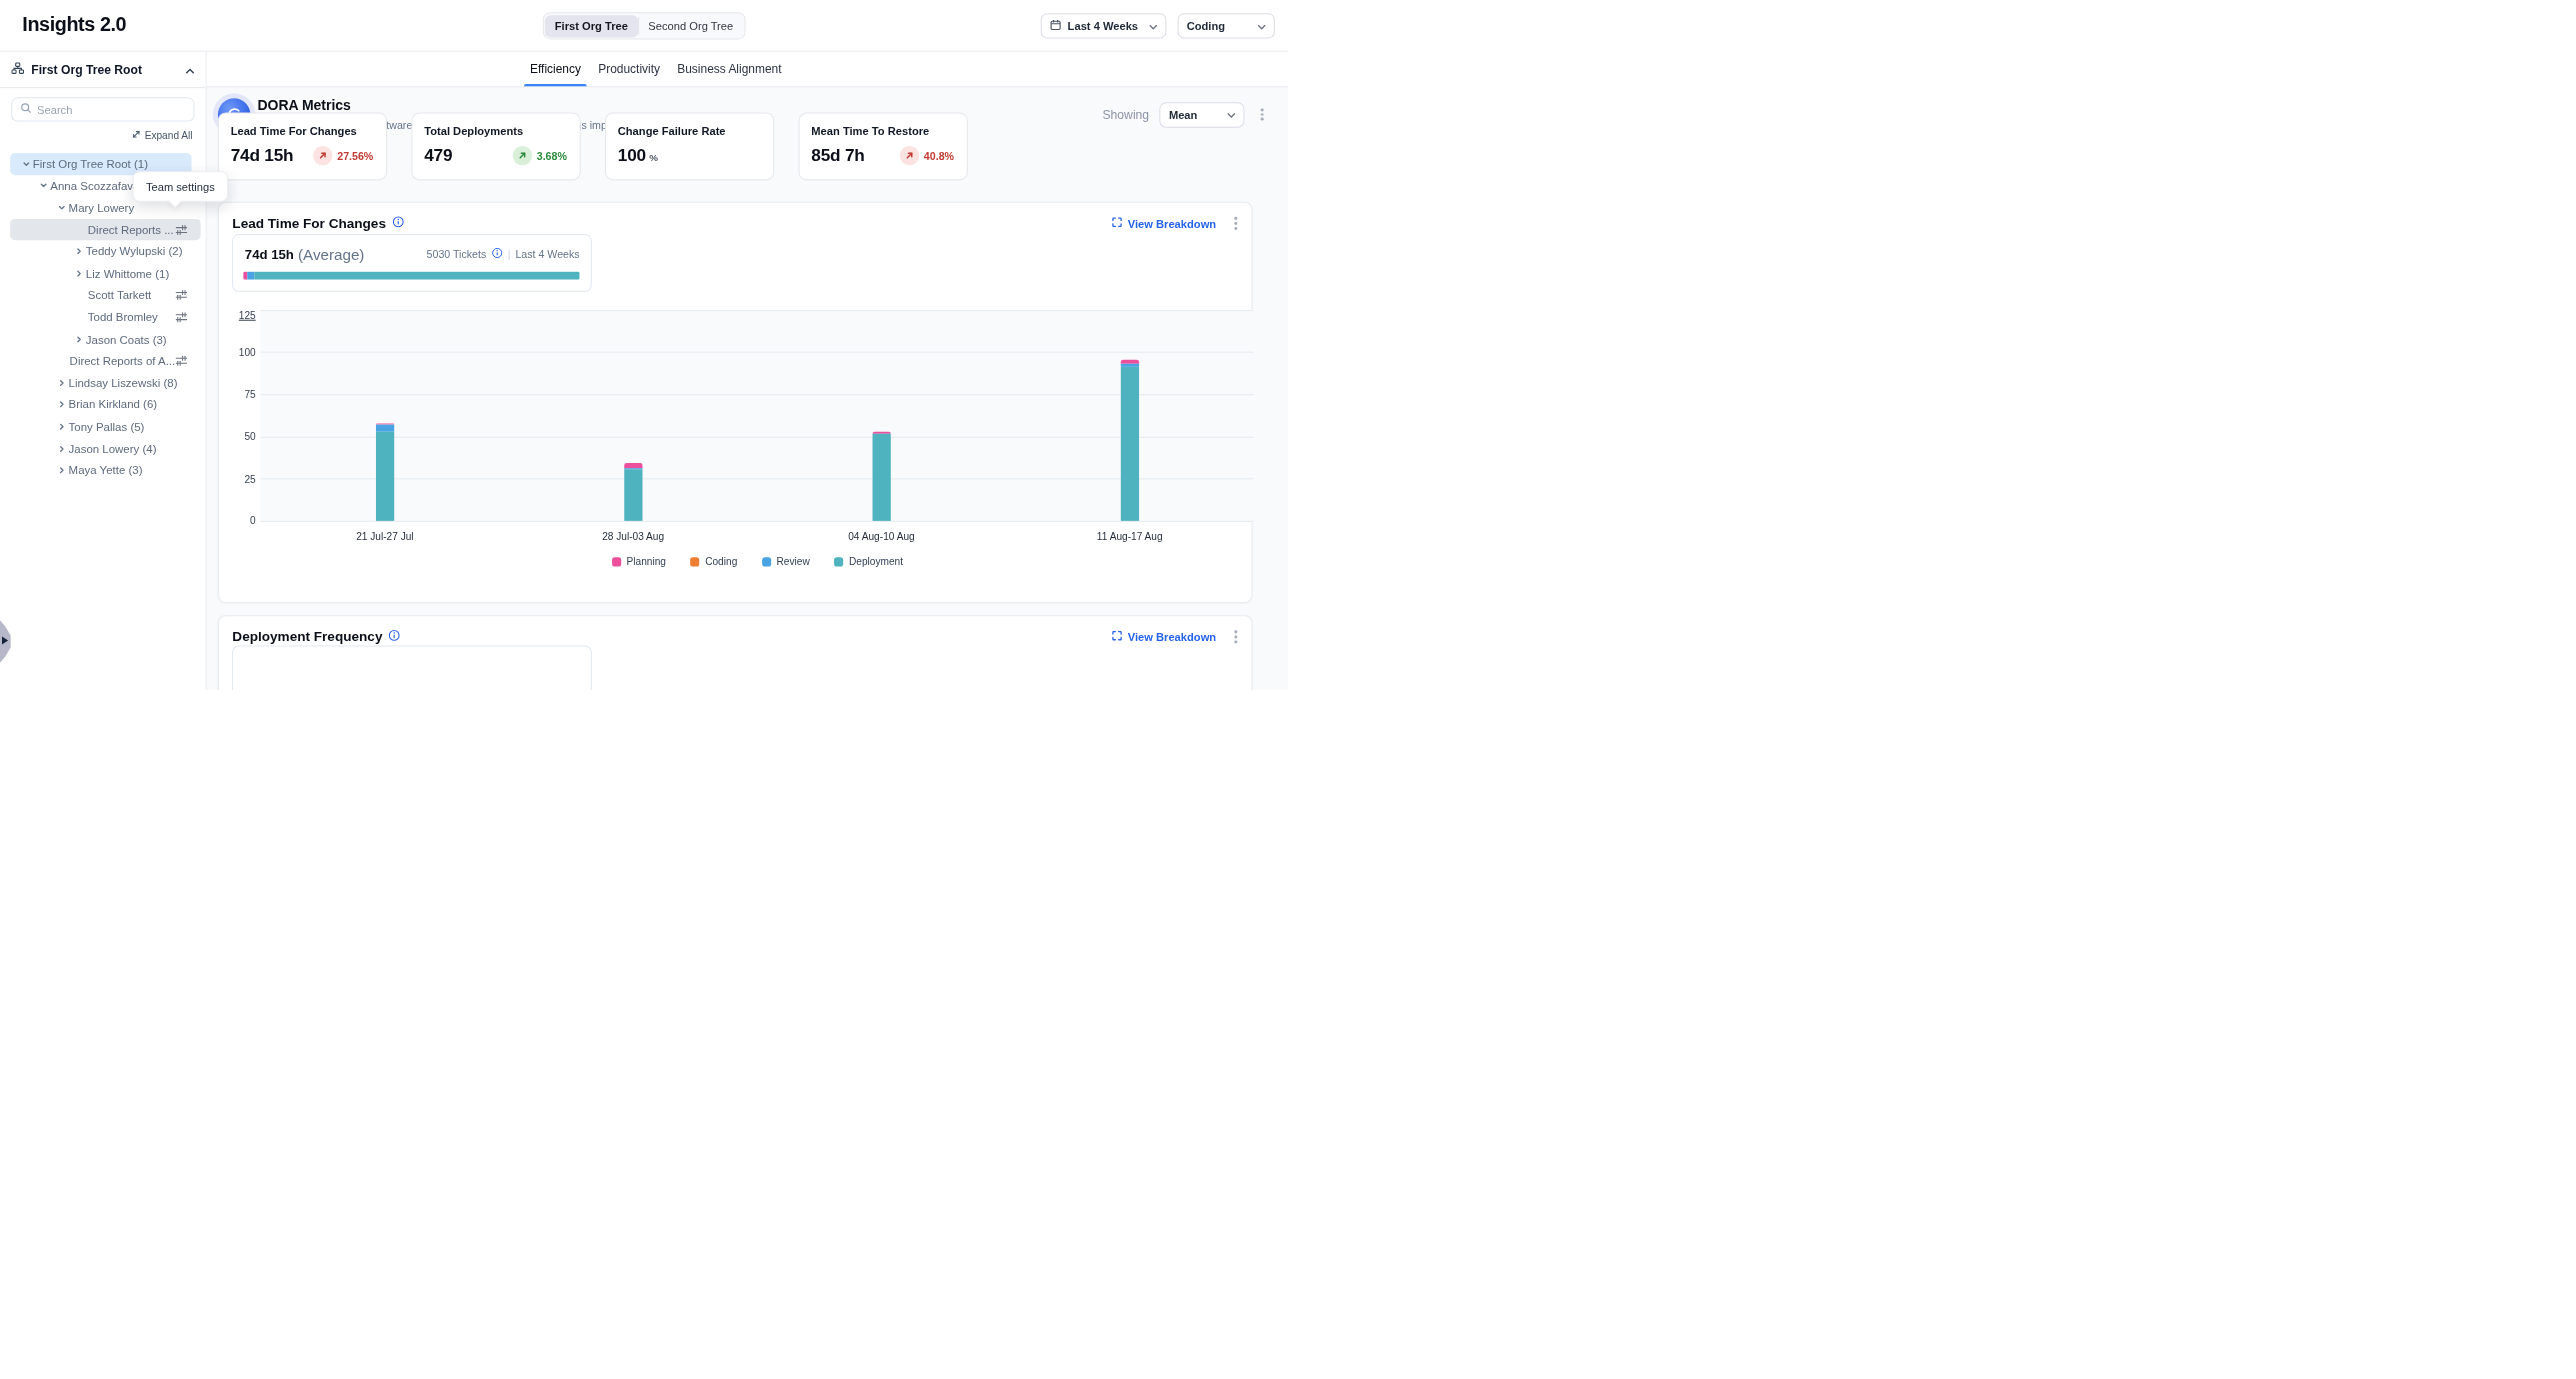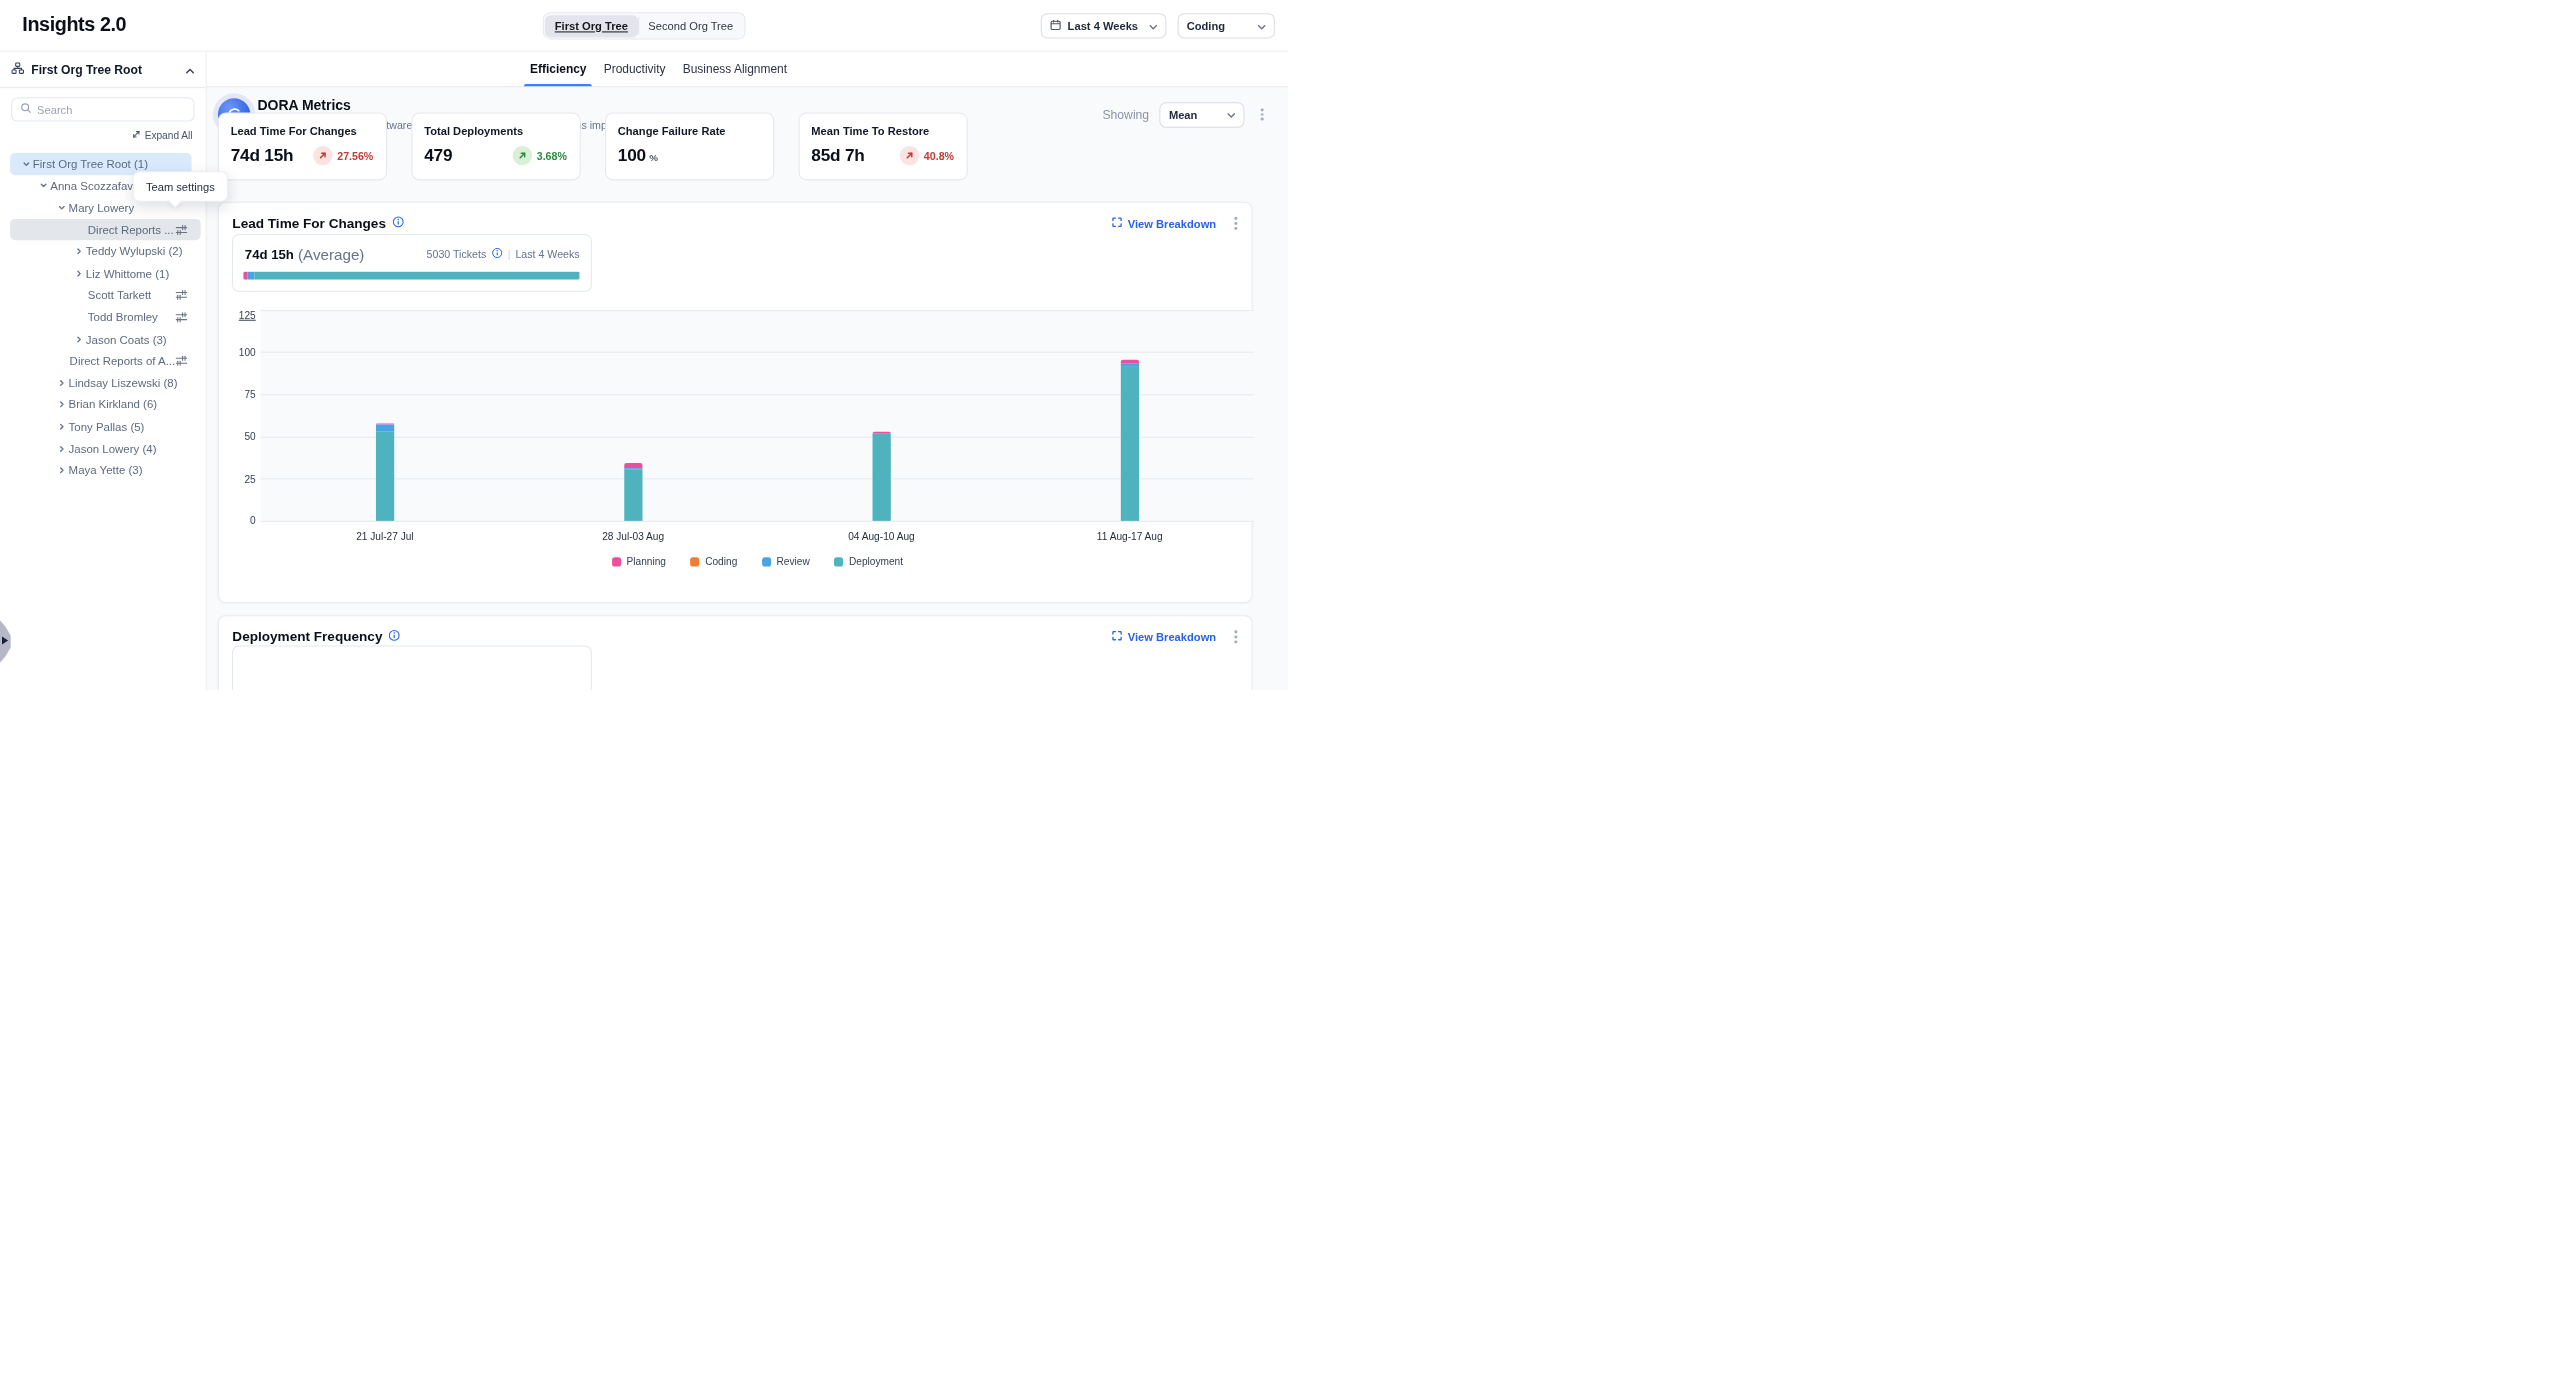--- a/index.html
+++ b/index.html
@@ -14,21 +14,21 @@
   
   .topbar { position:absolute; left:0; top:0; width:1271px; height:51px; background:#fff;
     border-bottom:0.8px solid #e5e7eb; }
   .app-title { position:absolute; left:22px; top:13px; font-size:19.5px; font-weight:800;
     letter-spacing:-0.4px; color:#0b0f19; }
   .org-toggle { position:absolute; left:50%; transform:translateX(-50%); top:12px; height:27px;
     display:flex; align-items:center; background:#f8f9fc; border:0.8px solid #e6e7ec;
     border-radius:7.3px; padding:1.6px; }
   .org-toggle .tg { height:22px; display:flex; align-items:center; padding:0 9.7px;
     font-size:11px; color:#303642; border-radius:5.7px; cursor:pointer; white-space:nowrap; }
-  .org-toggle .tg.active { background:#e4e4ee; font-weight:700; color:#16181d;text-decoration:underline; }
+  .org-toggle .tg.active { background:#e4e4ee; font-weight:700; color:#16181d; }
   .org-toggle .sep { width:0.8px; height:17px; background:#e3e5ea; }
   .top-controls { position:absolute; right:13px; top:13px; display:flex; gap:11.3px; }
   .select { height:25px; background:#fff; border:0.8px solid #dcdbe8; border-radius:6.5px;
     display:flex; align-items:center; padding:0 8px; gap:6.5px; font-size:11px;
     font-weight:600; color:#1f2937; }
   .select .grow { flex:1; }
   .sel-period { width:124px; }
   .sel-granularity { width:96px; }
 
   
@@ -66,21 +66,21 @@
   .expander-tab .tri { position:absolute; left:1.6px; top:16px; width:0; height:0;
     border-top:4.9px solid transparent; border-bottom:4.9px solid transparent; border-left:6.5px solid #16233a; }
 
   
   .main { position:absolute; left:204px; top:51px; width:1067px; height:630px;
     background:#f8fafc; overflow:hidden; }
   .tab-strip { position:relative; height:35px; background:#fff; border-bottom:0.8px solid #e7eaee; }
   .tabs { position:absolute; left:319px; top:0; height:100%; display:flex; gap:17px; align-items:center; }
   .tab { position:relative; height:100%; display:flex; align-items:center; font-size:11.8px;
     color:#2c3444; cursor:pointer; white-space:nowrap; }
-  .tab.active { font-weight:700; color:#0b0f19; }
+  .tab.active { font-weight:400; color:#0b0f19; }
   .tab.active::after { content:""; position:absolute; left:-6.5px; right:-5.7px; bottom:0; height:2.4px;
     border-radius:2.4px 2.4px 0 0; background:#3b82f6; }
 
   
   .dora-band { position:absolute; left:0; top:35px; width:100%; height:62px; }
   .dora-icon { position:absolute; left:11.3px; top:11.3px; width:32px; height:32px; border-radius:50%;
     background:radial-gradient(circle at 35% 30%, #6d97f8, #2b5fe3 75%);
     box-shadow:0 0 0 4.9px rgba(120,134,235,.16); display:flex; align-items:center; justify-content:center; }
   .dora-title { position:absolute; left:50px; top:10.5px; font-size:13.8px; font-weight:800; color:#0b0f19; }
   .dora-sub { position:absolute; left:50px; top:31px; font-size:10.5px; color:#64748b; }

